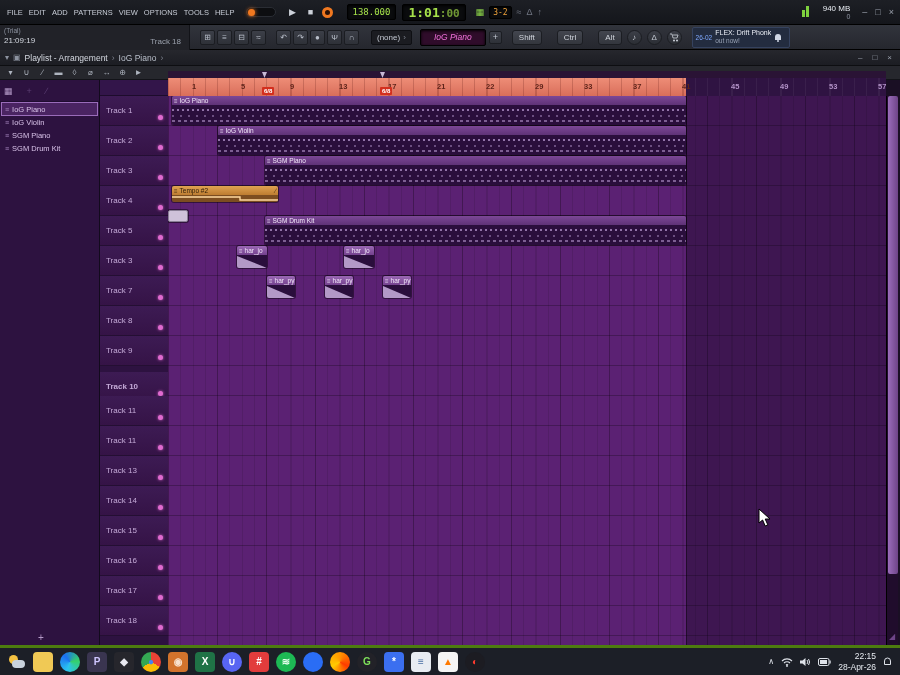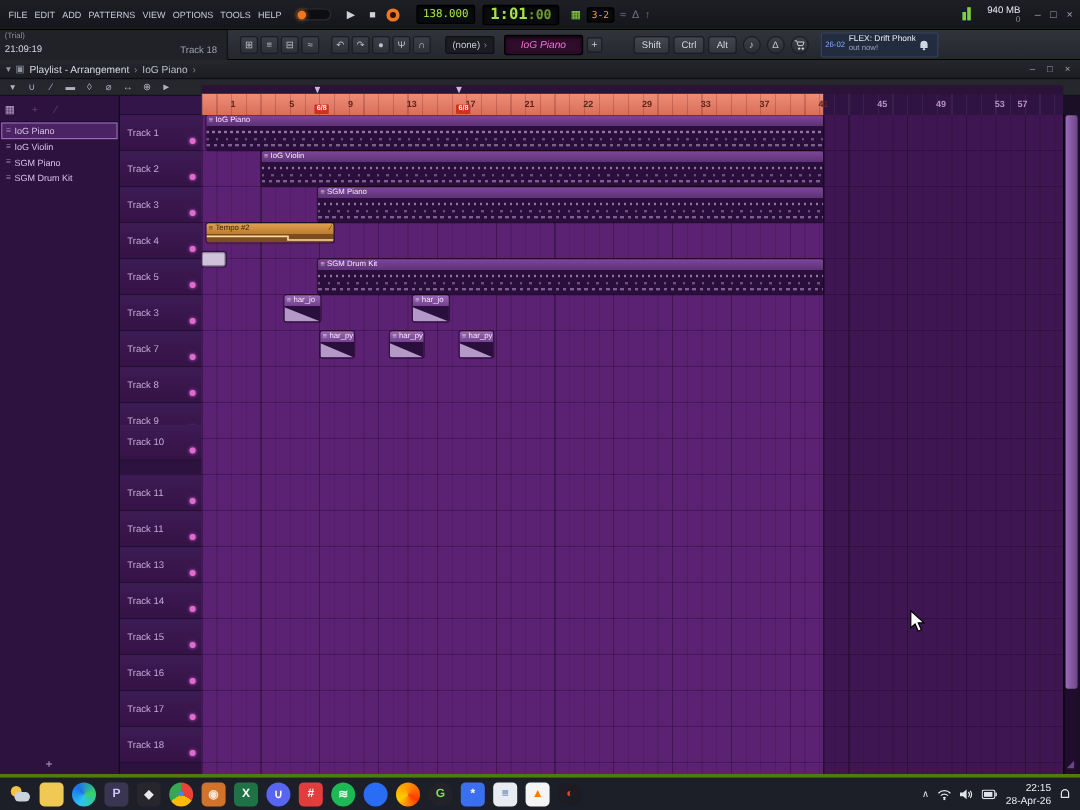--- a/index.html
+++ b/index.html
@@ -35,21 +35,21 @@
 .hintpanel{width:190px;height:25px;background:#212228;border-right:1px solid #121318;position:relative;flex:none}
 .trial{position:absolute;left:4px;top:2px;font-size:6.5px;color:#8d93a0}
 .hclock{position:absolute;left:4px;top:11px;font-size:8px;color:#d4d8e0}
 .hhint{position:absolute;right:8px;top:12px;font-size:8px;color:#9aa0ac}
 .igroup{display:flex;gap:2px;margin-left:10px}
 .ibtn{width:15px;height:15px;background:linear-gradient(#3c3f48,#2e3138);border:1px solid #1b1d22;border-radius:2px;color:#b9bfca;font-size:8px;display:flex;align-items:center;justify-content:center}
 .selbox{margin-left:12px;height:15px;background:#1b1c21;border:1px solid #0e0f13;border-radius:2px;display:flex;align-items:center;gap:3px;padding:0 5px;font-size:8px;color:#c3c8d2}
 .selbox .arr{color:#7d828d;font-size:8px}
 .chdisp{margin-left:8px;width:66px;height:17px;background:#2f0c2a;border:1px solid #000;box-shadow:inset 0 1px 3px #000;border-radius:2px;color:#f473dd;font-size:8.5px;display:flex;align-items:center;justify-content:center;font-style:italic}
 .plusbtn{margin-left:3px;width:13px;height:13px;background:linear-gradient(#3c3f48,#2e3138);border:1px solid #1b1d22;border-radius:2px;color:#c3c8d2;font-size:9px;display:flex;align-items:center;justify-content:center}
-.keys{display:flex;gap:3px;margin-left:26px}
+.keys{display:flex;gap:15px;margin-left:10px}
 .keybtn{padding:2px 6px;background:linear-gradient(#43464f,#33363d);border:1px solid #1b1d22;border-radius:3px;font-size:8px;color:#d2d6de}
 .cirbtn{margin-left:5px;width:15px;height:15px;border-radius:50%;background:linear-gradient(#3c3f48,#2b2e34);border:1px solid #1b1d22;color:#c3c8d2;font-size:8px;display:flex;align-items:center;justify-content:center}
 .notif{margin-left:10px;width:98px;height:21px;background:#232c3f;border:1px solid #35425e;border-radius:2px;display:flex;align-items:center;gap:3px;padding:0 3px}
 .notif .nd{font-size:6.5px;color:#7fa8ff;flex:none}
 .ncol{display:flex;flex-direction:column;line-height:1.15;overflow:hidden}
 .notif .nt{font-size:7px;color:#e8ecf4;white-space:nowrap}
 .notif .ns{font-size:6.5px;color:#98a2b4}
 
 .plwin{position:absolute;left:0;top:50px;width:900px;height:595px;background:#1a0f24}
 .pl-title{height:16px;background:linear-gradient(#26272d,#1c1d23);border-bottom:1px solid #0d0e11;display:flex;align-items:center;gap:4px;padding:0 5px;font-size:8.5px;color:#c9cdd6}
@@ -305,21 +305,21 @@
           <span class="led"></span>
         </div>
         <div class="trk" style="top: 226px;">
           <span class="lbl">Track 8</span>
           <span class="led"></span>
         </div>
         <div class="trk" style="top: 256px;">
           <span class="lbl">Track 9</span>
           <span class="led"></span>
         </div>
-        <div class="trk" style="top: 274px;">
+        <div class="trk" style="top: 292px; font-weight: bold;">
           <span class="lbl">Track 10</span>
           <span class="led"></span>
         </div>
         <div class="trk" style="top: 316px;">
           <span class="lbl">Track 11</span>
           <span class="led"></span>
         </div>
         <div class="trk" style="top: 346px;">
           <span class="lbl">Track 11</span>
           <span class="led"></span>
@@ -359,21 +359,21 @@
         <span class="rlabel" style="left: 220px; color: rgb(95, 36, 26);">17</span>
         <span class="rlabel" style="left: 269px; color: rgb(95, 36, 26);">21</span>
         <span class="rlabel" style="left: 318px; color: rgb(95, 36, 26);">22</span>
         <span class="rlabel" style="left: 367px; color: rgb(95, 36, 26);">29</span>
         <span class="rlabel" style="left: 416px; color: rgb(95, 36, 26);">33</span>
         <span class="rlabel" style="left: 465px; color: rgb(95, 36, 26);">37</span>
         <span class="rlabel" style="left: 514px; color: rgb(95, 36, 26);">41</span>
         <span class="rlabel" style="left: 563px; color: rgb(179, 146, 200);">45</span>
         <span class="rlabel" style="left: 612px; color: rgb(179, 146, 200);">49</span>
         <span class="rlabel" style="left: 661px; color: rgb(179, 146, 200);">53</span>
-        <span class="rlabel" style="left: 680px; color: rgb(179, 146, 200);">57</span>
+        <span class="rlabel" style="left: 710px; color: rgb(179, 146, 200);">57</span>
         <span class="tsbadge" style="left: 94px;">6/8</span>
         <span class="tsbadge" style="left: 212px;">6/8</span>
       </div>
 
     <div class="grid">
       <div class="postsong"></div>
     <div class="clip pattern" style="left: 4px; width: 514px; top: 0px; height: 29px;">
           <div class="hd">
             <span class="cic">≡</span>
             <span class="cnm">IoG Piano</span>

